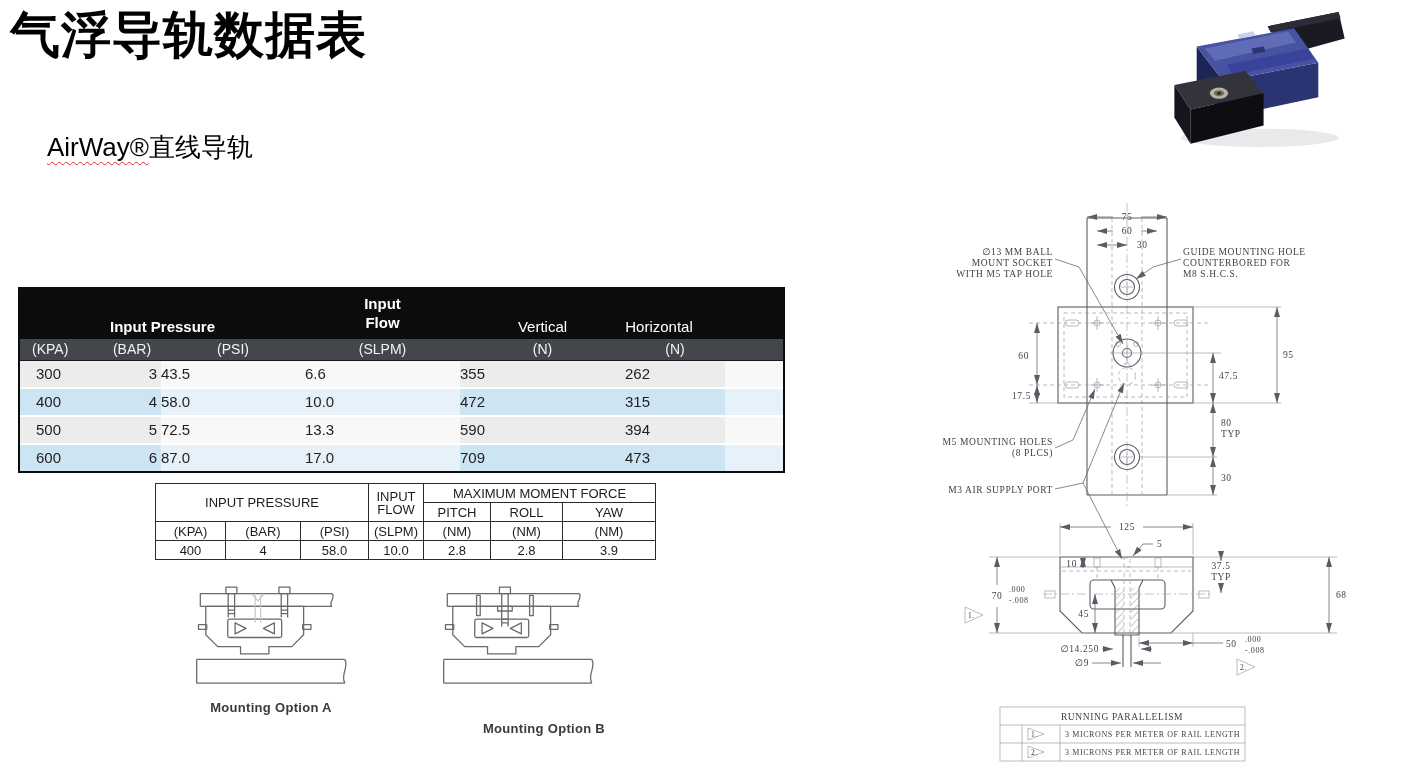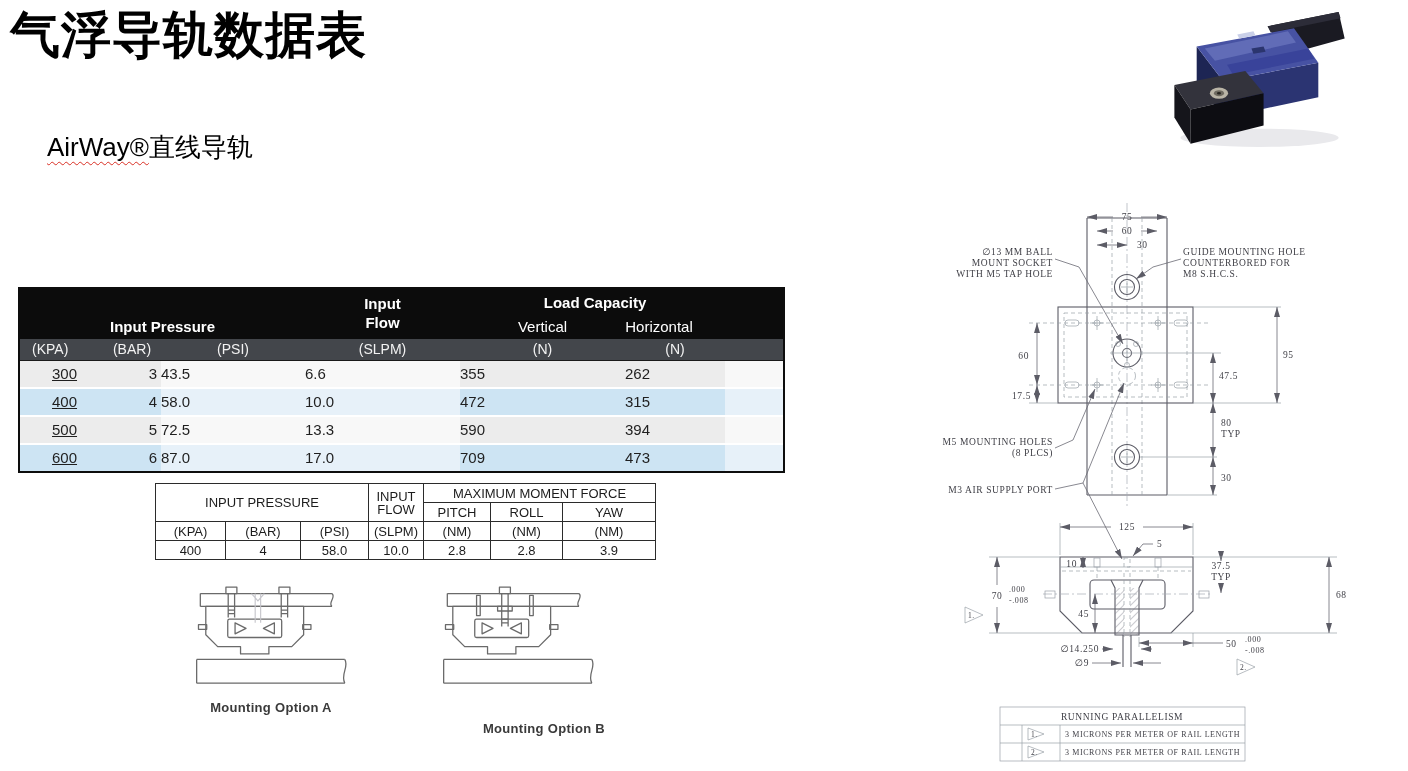--- a/index.html
+++ b/index.html
@@ -25,21 +25,21 @@
   .mt-head .g3a { position:absolute; left:440px; width:165px; bottom:4px; text-align:center; font-size:15px; }
   .mt-head .g3b { position:absolute; left:578px; width:122px; bottom:4px; text-align:center; font-size:15px; }
   .mt-units, .mt-row { display:grid; grid-template-columns:83px 58px 144px 155px 165px 100px 58px; }
   .mt-units { background:#43464b; color:#f2f2f2; font-size:14px; height:21px; line-height:21px; border-bottom:1px solid #1a1a1a; }
   .mt-units div { text-align:center; }
   .mt-units .u1 { text-align:left; padding-left:12px; }
   .mt-body { background:#fff; }
   .mt-row { height:26px; line-height:26px; font-size:15px; color:#1f1f1f; }
   .mt-row + .mt-row { margin-top:2px; }
   .mt-row div { text-align:left; }
-  .mt-row .c1 { text-align:left; padding-left:32px;text-decoration:underline; }
+  .mt-row .c1 { text-align:left; padding-left:16px; }
   .mt-row .c2 { text-align:right; padding-right:4px; }
   .row-gray .ca { background:#ececec; }  .row-gray .cb { background:#f8f8f8; }
   .row-blue .ca { background:#cde4f3; }  .row-blue .cb { background:#e7f1f9; }
 
   
   table.moment { position:absolute; left:155px; top:483px; width:500px; border-collapse:collapse;
                  font-size:13px; color:#1c1c1c; table-layout:fixed; }
   table.moment td { border:1px solid #2b2b2b; text-align:center; padding:0 1px; height:18px; line-height:13px; }
   table.moment .two span { display:block; }
 
@@ -96,21 +96,20 @@
     </g>
   </svg>
 
   <div class="main-table">
     <div class="mt-head">
       <span class="g1">Input Pressure</span>
       <div class="g2">
         <span>Input</span>
         <span>Flow</span>
       </div>
-      <span class="g3">Load Capacity</span>
       <span class="g3a">Vertical</span>
       <span class="g3b">Horizontal</span>
     </div>
     <div class="mt-units">
       <div class="u1">(KPA)</div>
       <div>(BAR)</div>
       <div>(PSI)</div>
       <div>(SLPM)</div>
       <div>(N)</div>
       <div>(N)</div>

